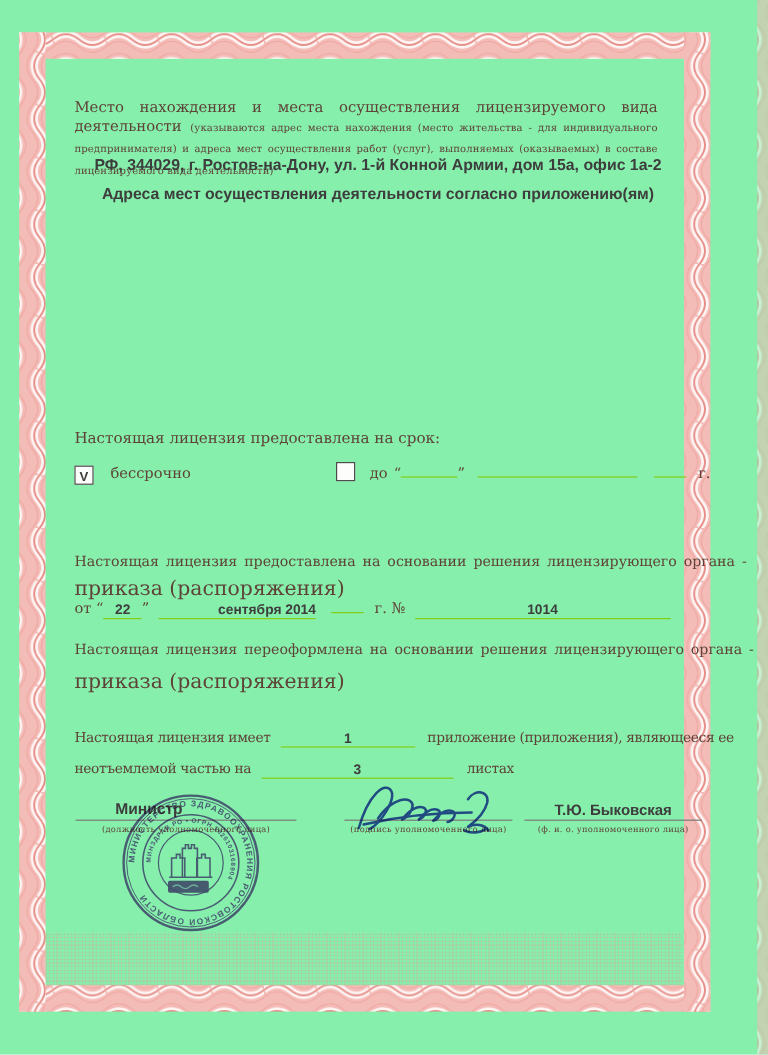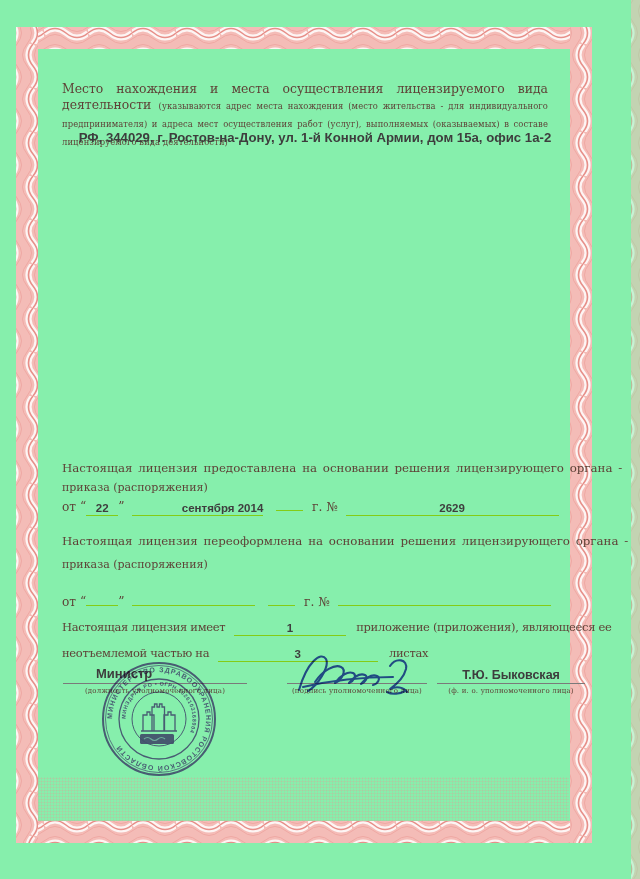--- a/index.html
+++ b/index.html
@@ -36,24 +36,24 @@
     text-align:center; vertical-align:baseline; position:relative;
   }
   .fill { font-family:"Liberation Sans", sans-serif; font-weight:bold; font-style:normal;
           font-size:11.5px; color:#3e3e3e; position:relative; top:1px; white-space:nowrap; }
   .tl { text-align:right; padding-left:8px; }
 
   .term-note { left:264px; top:407px; width:283px; margin:0; font-size:8px; line-height:11.2px;
                color:#5e4237; text-align:justify; text-align-last:justify; letter-spacing:0.2px; }
 
   .h-line1 { left:62px; width:486px; font-size:11.8px; white-space:nowrap; word-spacing:2px; }
-  .h-line2 { left:62px; font-size:11px; }
+  .h-line2 { left:62px; font-size:17px; }
 
   .date-row { left:62px; white-space:nowrap; font-size:12.2px; }
-  .attach-row { left:62px; white-space:nowrap; font-size:11.5px; letter-spacing:-0.3px;margin-top:13px; }
+  .attach-row { left:62px; white-space:nowrap; font-size:11.5px; letter-spacing:-0.3px; }
 
   .minister { left:96px; top:666px; font-size:13px; z-index:1; }
   .sig-line { position:absolute; top:683px; border-bottom:1px solid #7a7a7a; height:0; }
   .sig-caption { position:absolute; top:687px; font-size:7px; color:#5e4237; text-align:center;
                  font-family:"DejaVu Serif", serif; letter-spacing:0.2px; }
   .official-name { left:437px; top:668px; width:148px; text-align:center; font-size:12.5px; }
 
   .stamp-svg { position:absolute; left:100px; top:660px; width:118px; height:118px;
                mix-blend-mode:multiply; opacity:0.9; z-index:2; }
   .sign-svg { position:absolute; left:293px; top:646px; width:140px; height:52px;
@@ -96,47 +96,51 @@
   </svg>
 
   <div class="texture-strip"></div>
 
   <p class="abs location-p">
     <span class="loc-main">Место нахождения и места осуществления лицензируемого вида деятельности</span>
     <span class="loc-note">(указываются адрес места нахождения (место жительства - для индивидуального предпринимателя) и адреса мест осуществления работ (услуг), выполняемых (оказываемых) в составе лицензируемого вида деятельности)</span>
   </p>
 
   <div class="abs address1 bold-fill center">РФ, 344029, г. Ростов-на-Дону, ул. 1-й Конной Армии, дом 15а, офис 1а-2</div>
-
-
+  <div class="abs address2 bold-fill center">Адреса мест осуществления деятельности согласно приложению(ям)</div>
+
+  <div class="abs term-heading serif">Настоящая лицензия предоставлена на срок:</div>
+
+  <div class="abs term-row">
+    <span class="checkbox"><b class="vmark">V</b></span>
+    <span class="serif" style="margin-left:9px;">бессрочно</span>
+    <span class="checkbox" style="margin-left:116px;"></span>
+    <span class="serif" style="margin-left:7px;">до</span>
+    <span class="serif">“</span><span class="blank" style="width:47px;"></span><span class="serif">”</span>
+    <span class="blank" style="width:133px; margin-left:5px;"></span>
+    <span class="blank" style="width:27px; margin-left:9px;"></span>
+    <span class="serif" style="margin-left:5px;">г.</span>
+  </div>
 
 
   <div class="abs h-line1 serif" style="top:461px;">Настоящая лицензия предоставлена на основании решения лицензирующего органа -</div>
   <div class="abs h-line2 serif" style="top:481px;">приказа (распоряжения)</div>
 
   <div class="abs date-row serif" style="top:495px;">
     <span>от</span>
     <span>“</span><span class="blank" style="width:32px;"><b class="fill">22</b></span><span>”</span>
     <span class="blank tl" style="width:123px; margin-left:4px;"><b class="fill">сентября 2014</b></span>
     <span class="blank" style="width:27px; margin-left:9px;"></span>
     <span style="margin-left:5px;">г. №</span>
-    <span class="blank" style="width:213px; margin-left:4px;"><b class="fill">2629</b></span>
+    <span class="blank" style="width:213px; margin-left:4px;"><b class="fill">1014</b></span>
   </div>
 
   <div class="abs h-line1 serif" style="top:534px;">Настоящая лицензия переоформлена на основании решения лицензирующего органа -</div>
   <div class="abs h-line2 serif" style="top:558px;">приказа (распоряжения)</div>
 
-  <div class="abs date-row serif" style="top:590px;">
-    <span>от</span>
-    <span>“</span><span class="blank" style="width:32px;"></span><span>”</span>
-    <span class="blank" style="width:123px; margin-left:4px;"></span>
-    <span class="blank" style="width:27px; margin-left:9px;"></span>
-    <span style="margin-left:5px;">г. №</span>
-    <span class="blank" style="width:213px; margin-left:4px;"></span>
-  </div>
 
   <div class="abs attach-row serif" style="top:607px;">
     <span>Настоящая лицензия имеет</span>
     <span class="blank" style="width:112px; margin-left:5px;"><b class="fill">1</b></span>
     <span style="margin-left:7px;">приложение (приложения), являющееся ее</span>
   </div>
   <div class="abs attach-row serif" style="top:633px;">
     <span>неотъемлемой частью на</span>
     <span class="blank" style="width:160px; margin-left:5px;"><b class="fill">3</b></span>
     <span style="margin-left:8px;">листах</span>

